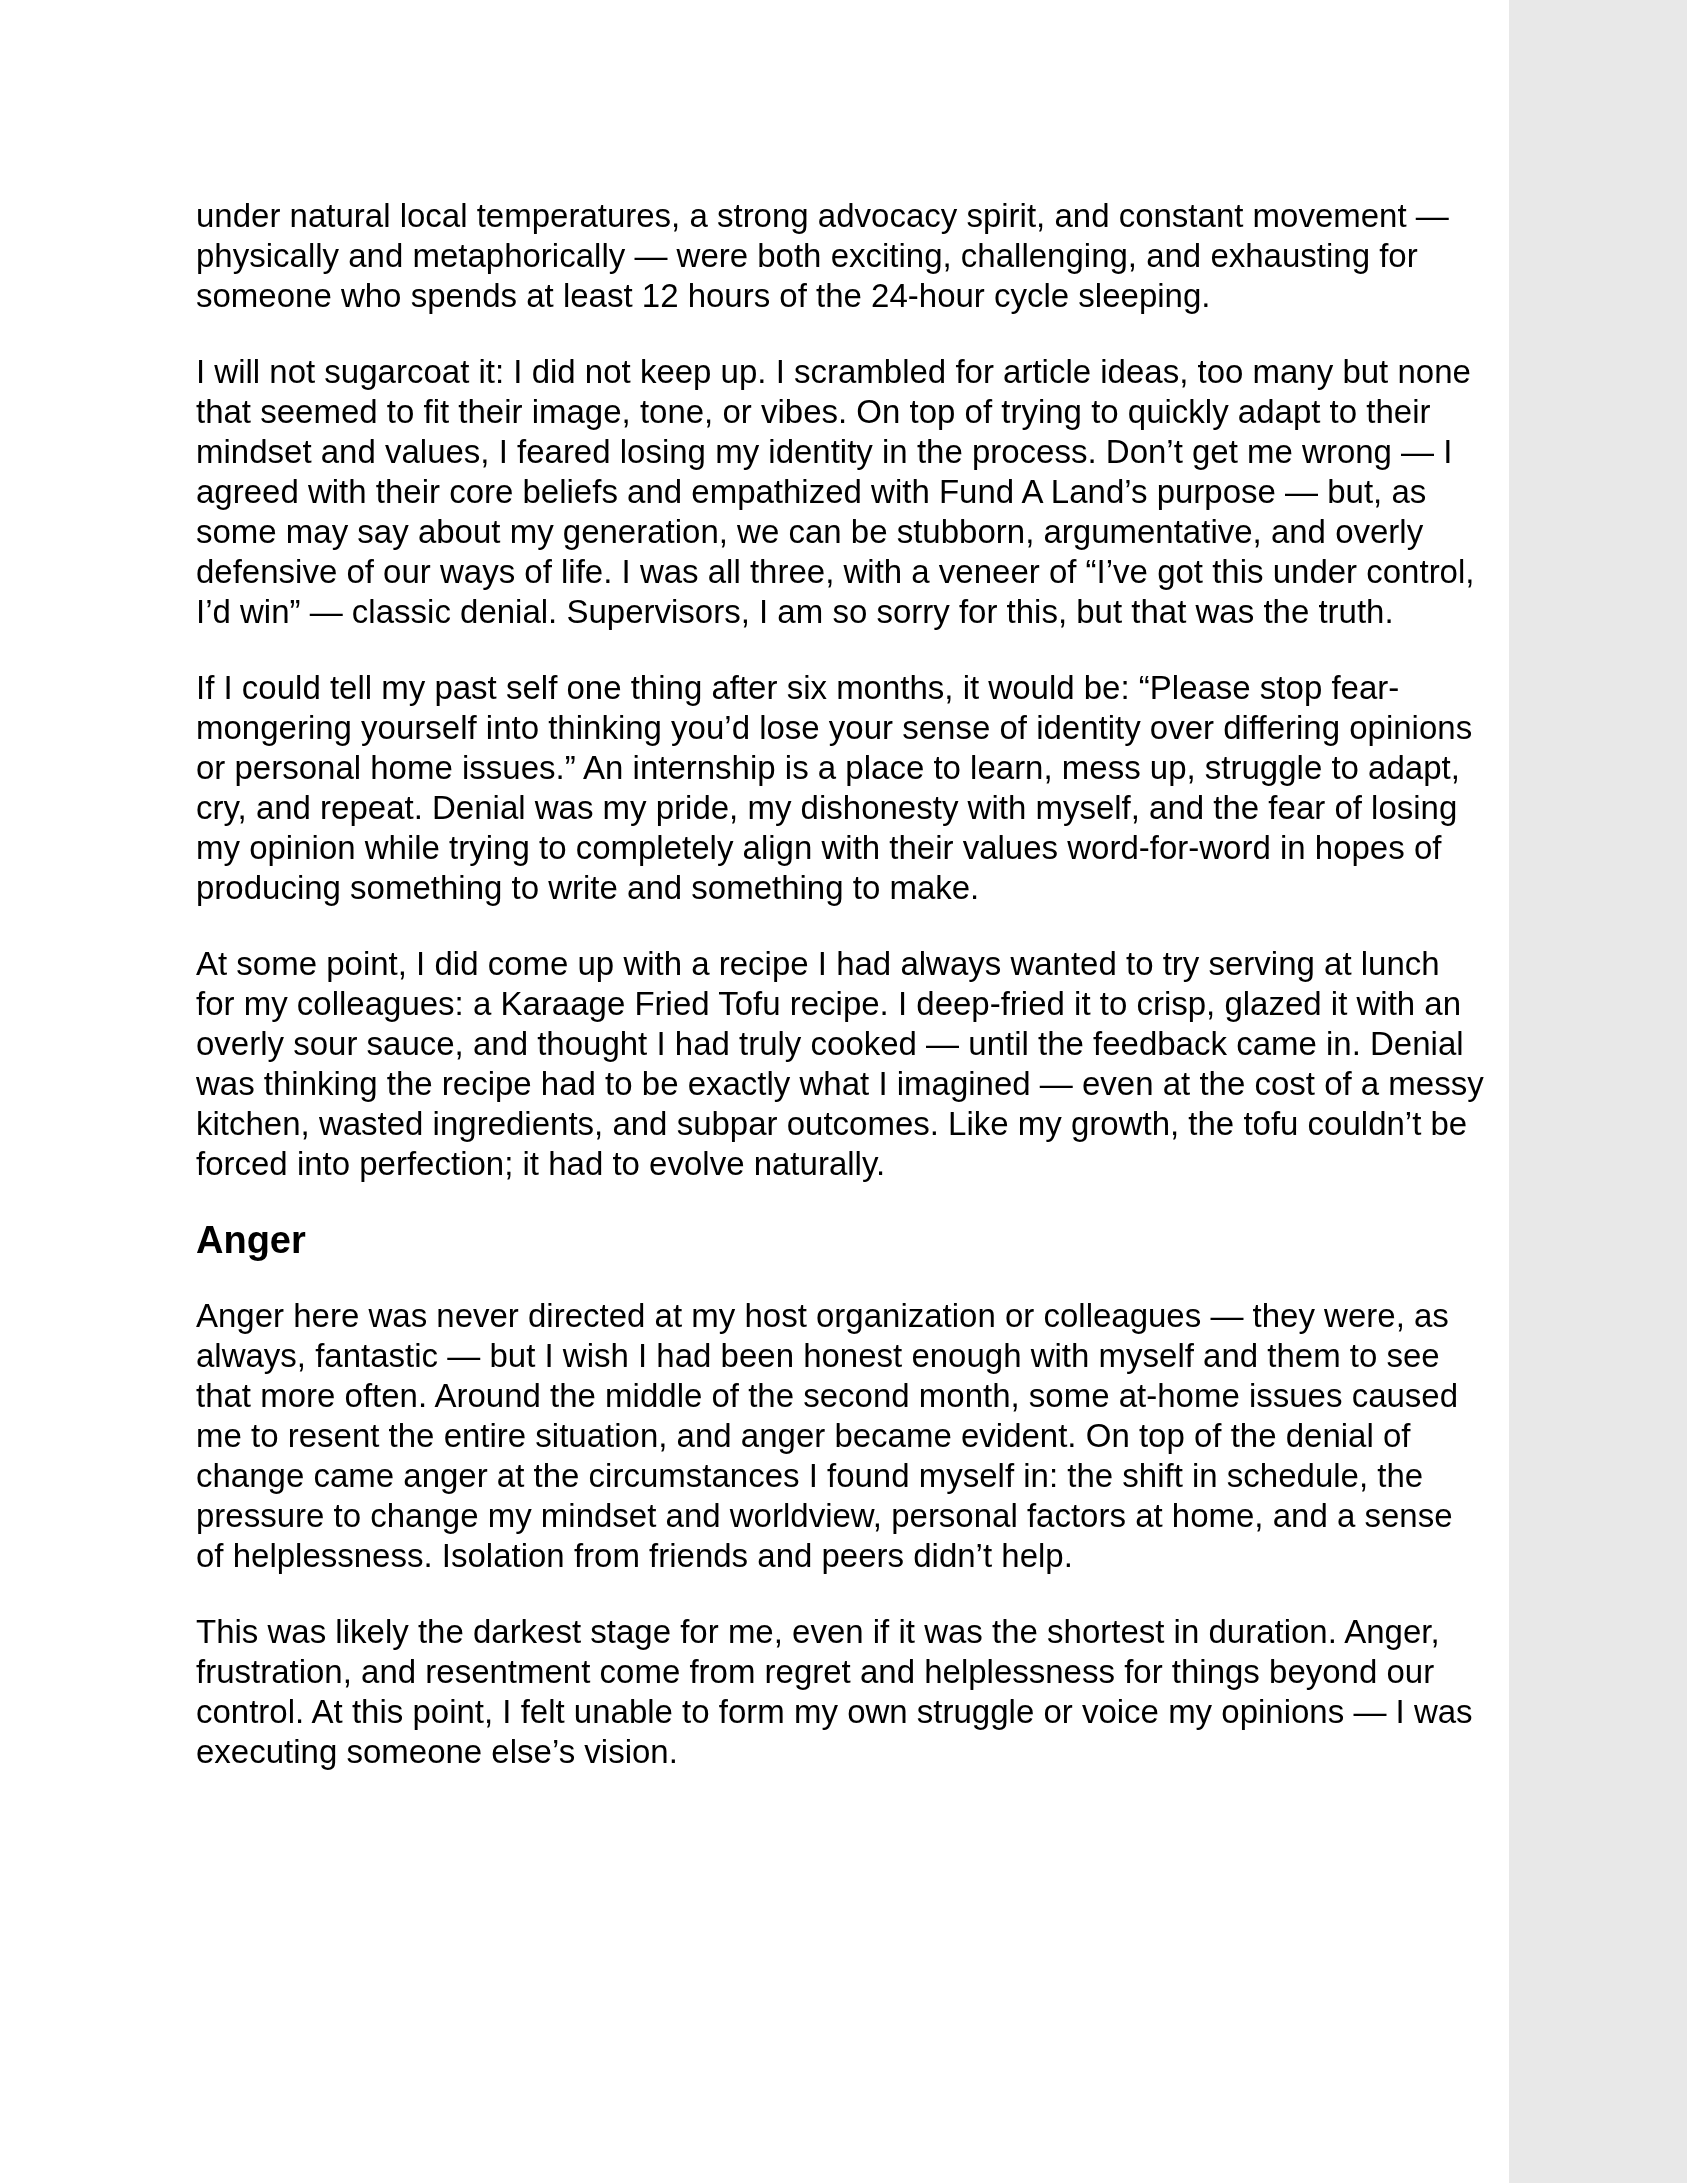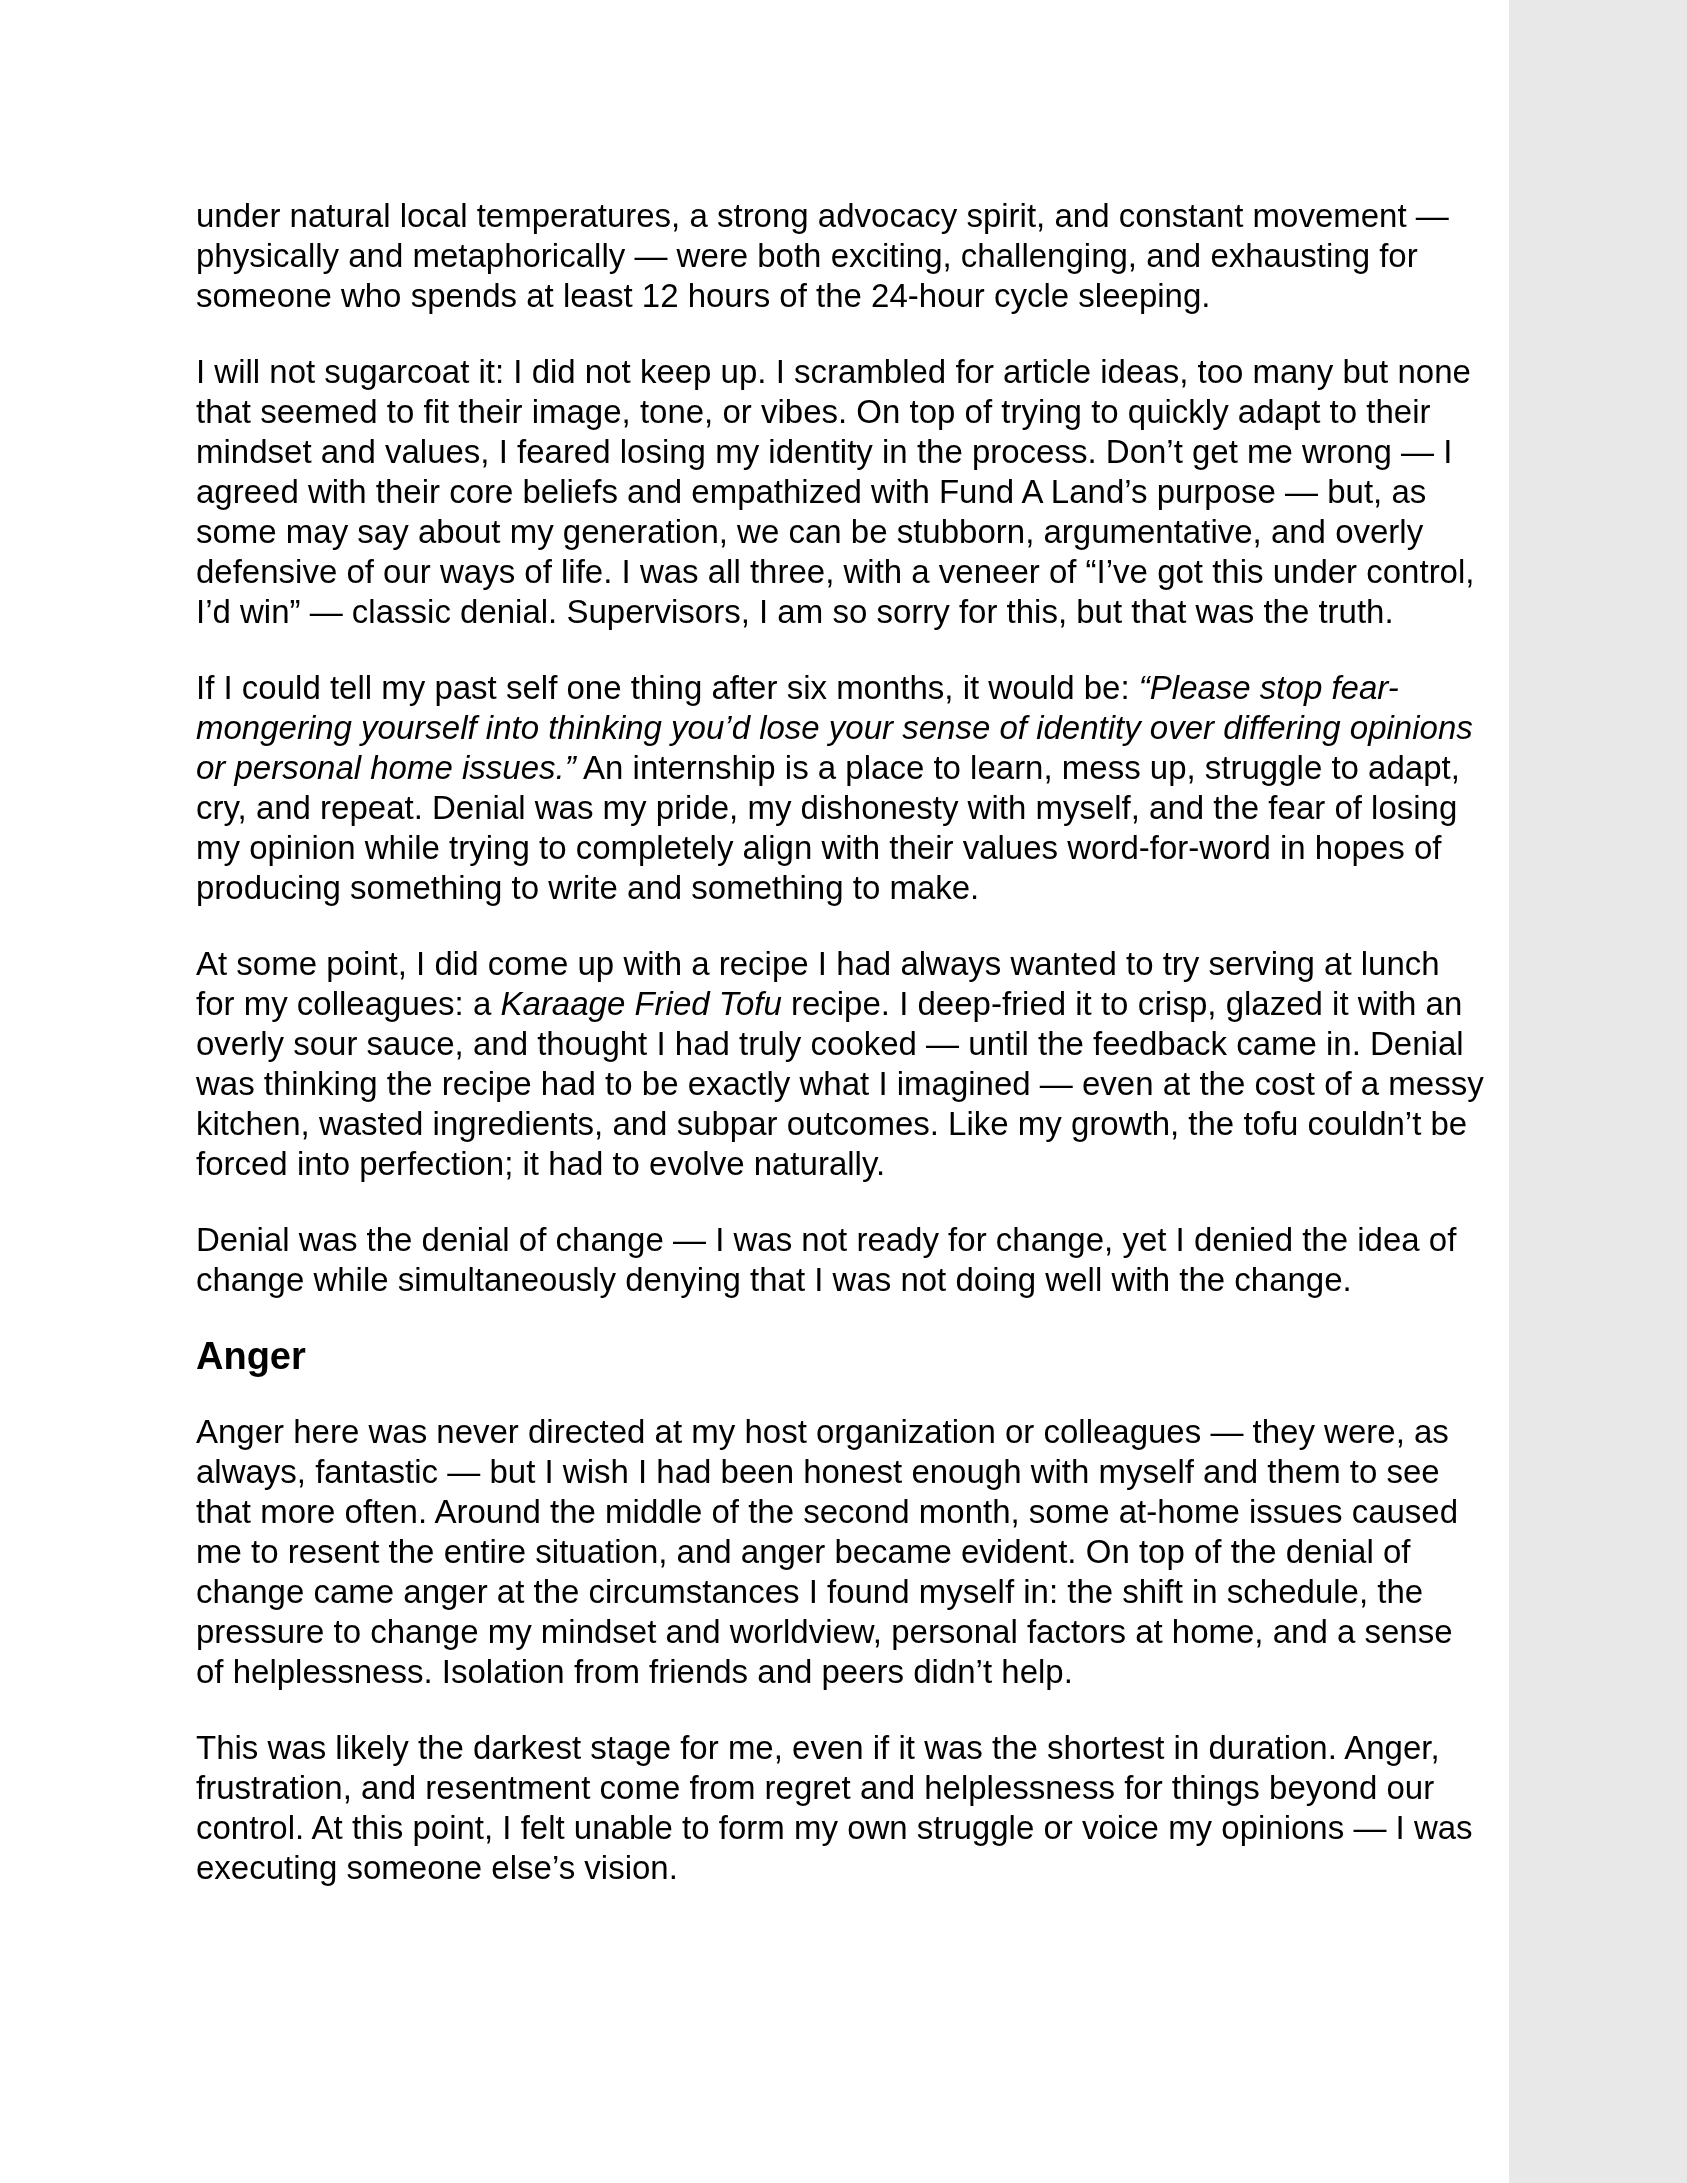--- a/index.html
+++ b/index.html
@@ -29,31 +29,29 @@
     text-align: left;
     word-spacing: normal;
   }
   .heading {
     font-size: 38px;
     line-height: 40px;
     font-weight: bold;
     margin: 0 0 36px 0;
   }
   .italic {
-    font-style: italic;
   }
 </style>
 </head>
 <body>
 
 <div class="page">
   <div class="content">
       <p class="para"><span>under natural local temperatures, a strong advocacy spirit, and constant movement — physically and metaphorically — were both exciting, challenging, and exhausting for someone who spends at least 12 hours of the 24-hour cycle sleeping.</span></p>
       <p class="para"><span>I will not sugarcoat it: I did not keep up. I scrambled for article ideas, too many but none that seemed to fit their image, tone, or vibes. On top of trying to quickly adapt to their mindset and values, I feared losing my identity in the process. Don’t get me wrong — I agreed with their core beliefs and empathized with Fund A Land’s purpose — but, as some may say about my generation, we can be stubborn, argumentative, and overly defensive of our ways of life. I was all three, with a veneer of “I’ve got this under control, I’d win” — classic denial. Supervisors, I am so sorry for this, but that was the truth.</span></p>
       <p class="para"><span>If I could tell my past self one thing after six months, it would be: </span><span class="italic">“Please stop fear-mongering yourself into thinking you’d lose your sense of identity over differing opinions or personal home issues.”</span><span> An internship is a place to learn, mess up, struggle to adapt, cry, and repeat. Denial was my pride, my dishonesty with myself, and the fear of losing my opinion while trying to completely align with their values word-for-word in hopes of producing something to write and something to make.</span></p>
       <p class="para"><span>At some point, I did come up with a recipe I had always wanted to try serving at lunch for my colleagues: a </span><span class="italic">Karaage Fried Tofu</span><span> recipe. I deep-fried it to crisp, glazed it with an overly sour sauce, and thought I had truly cooked — until the feedback came in. Denial was thinking the recipe had to be exactly what I imagined — even at the cost of a messy kitchen, wasted ingredients, and subpar outcomes. Like my growth, the tofu couldn’t be forced into perfection; it had to evolve naturally.</span></p>
-      <p class="para"><span>Denial was the denial of change — I was not ready for change, yet I denied the idea of change while simultaneously denying that I was not doing well with the change.</span></p>
       <h2 class="heading"><span>Anger</span></h2>
       <p class="para"><span>Anger here was never directed at my host organization or colleagues — they were, as always, fantastic — but I wish I had been honest enough with myself and them to see that more often. Around the middle of the second month, some at-home issues caused me to resent the entire situation, and anger became evident. On top of the denial of change came anger at the circumstances I found myself in: the shift in schedule, the pressure to change my mindset and worldview, personal factors at home, and a sense of helplessness. Isolation from friends and peers didn’t help.</span></p>
       <p class="para"><span>This was likely the darkest stage for me, even if it was the shortest in duration. Anger, frustration, and resentment come from regret and helplessness for things beyond our control. At this point, I felt unable to form my own struggle or voice my opinions — I was executing someone else’s vision.</span></p>
     </div>
 </div>
 
 
 </body></html>

